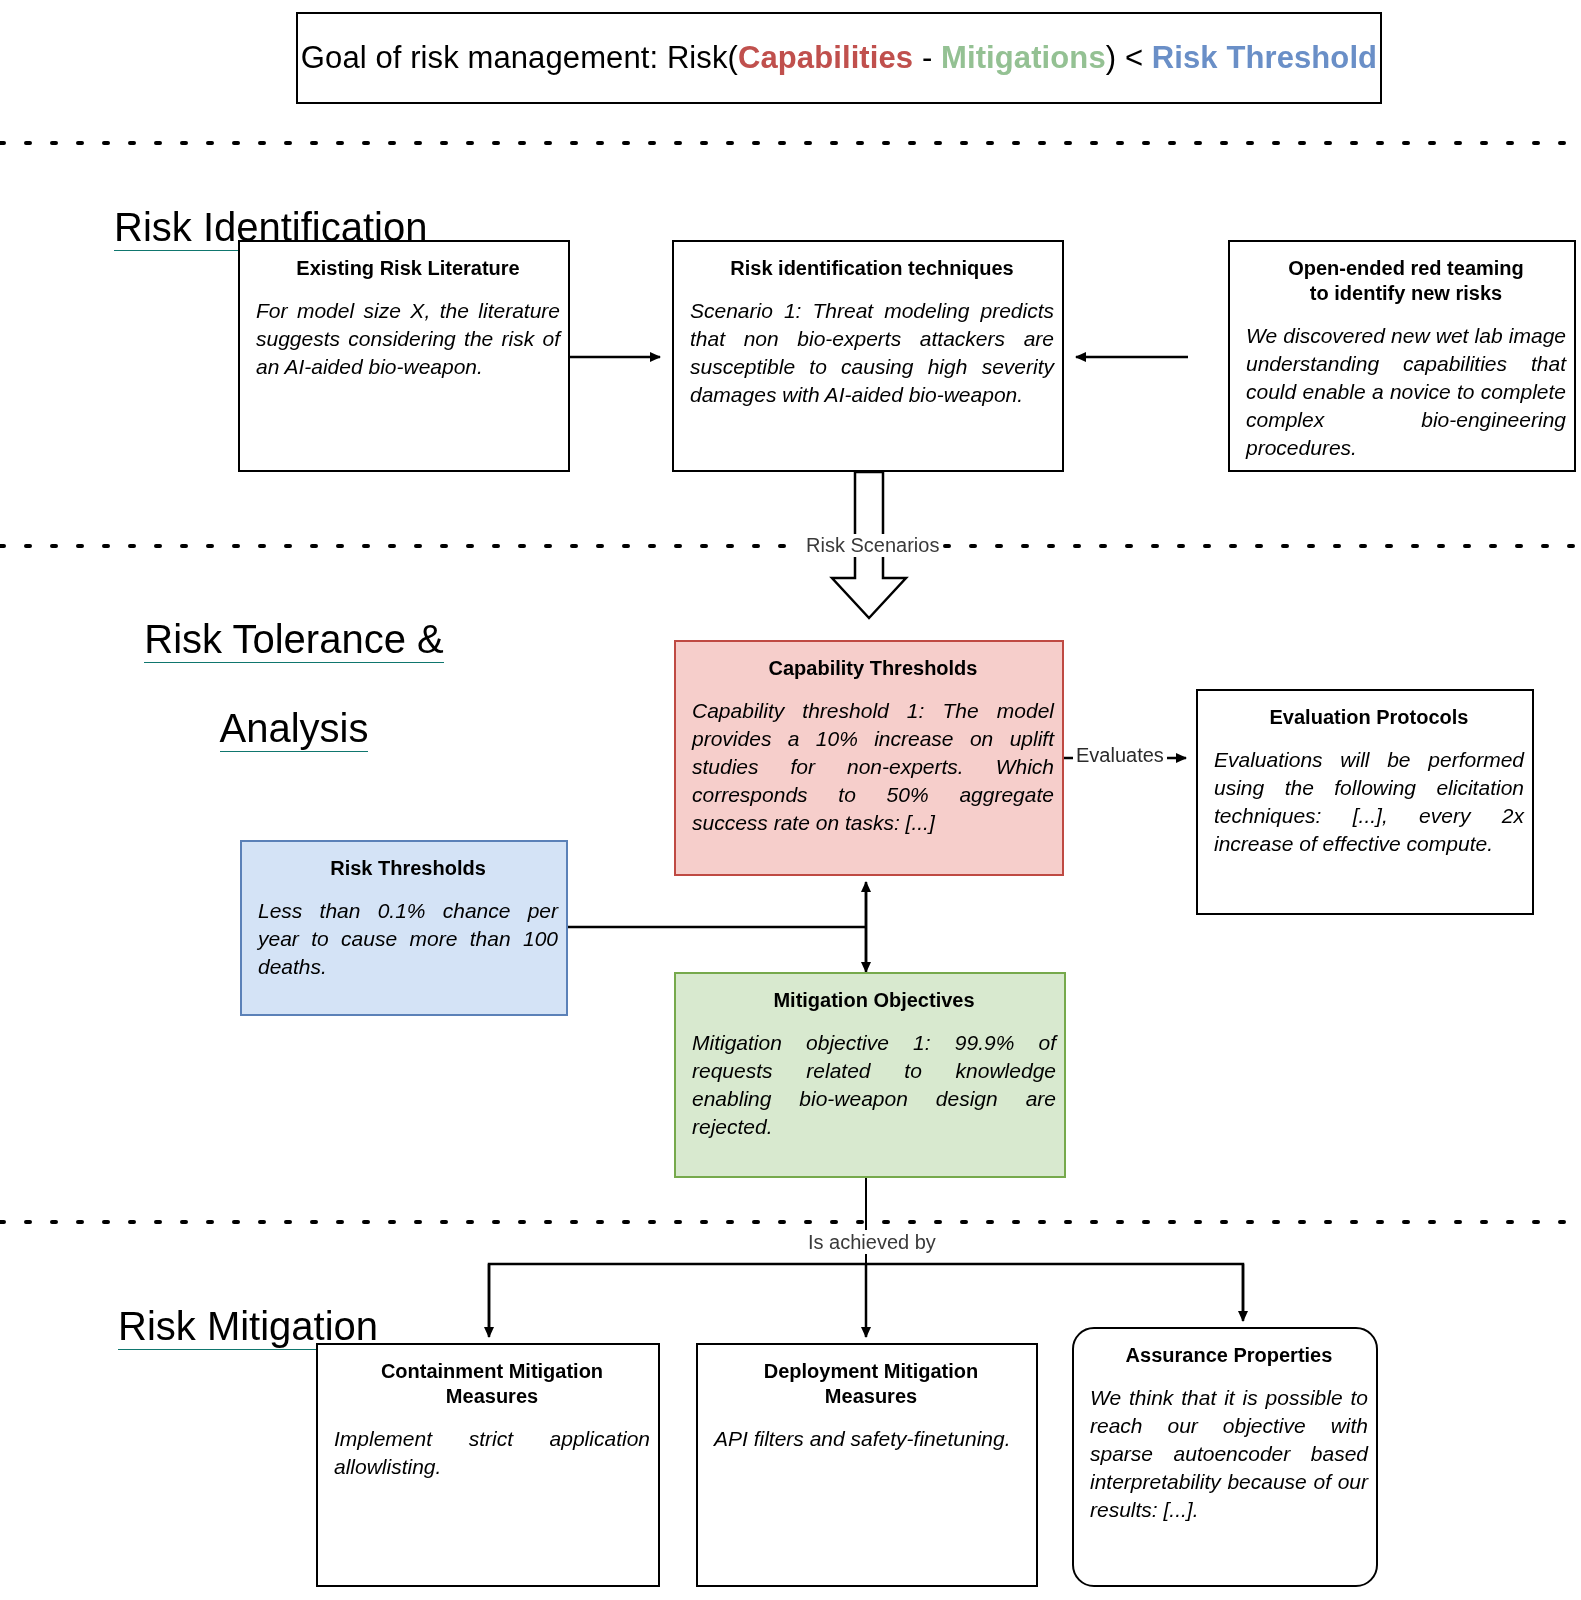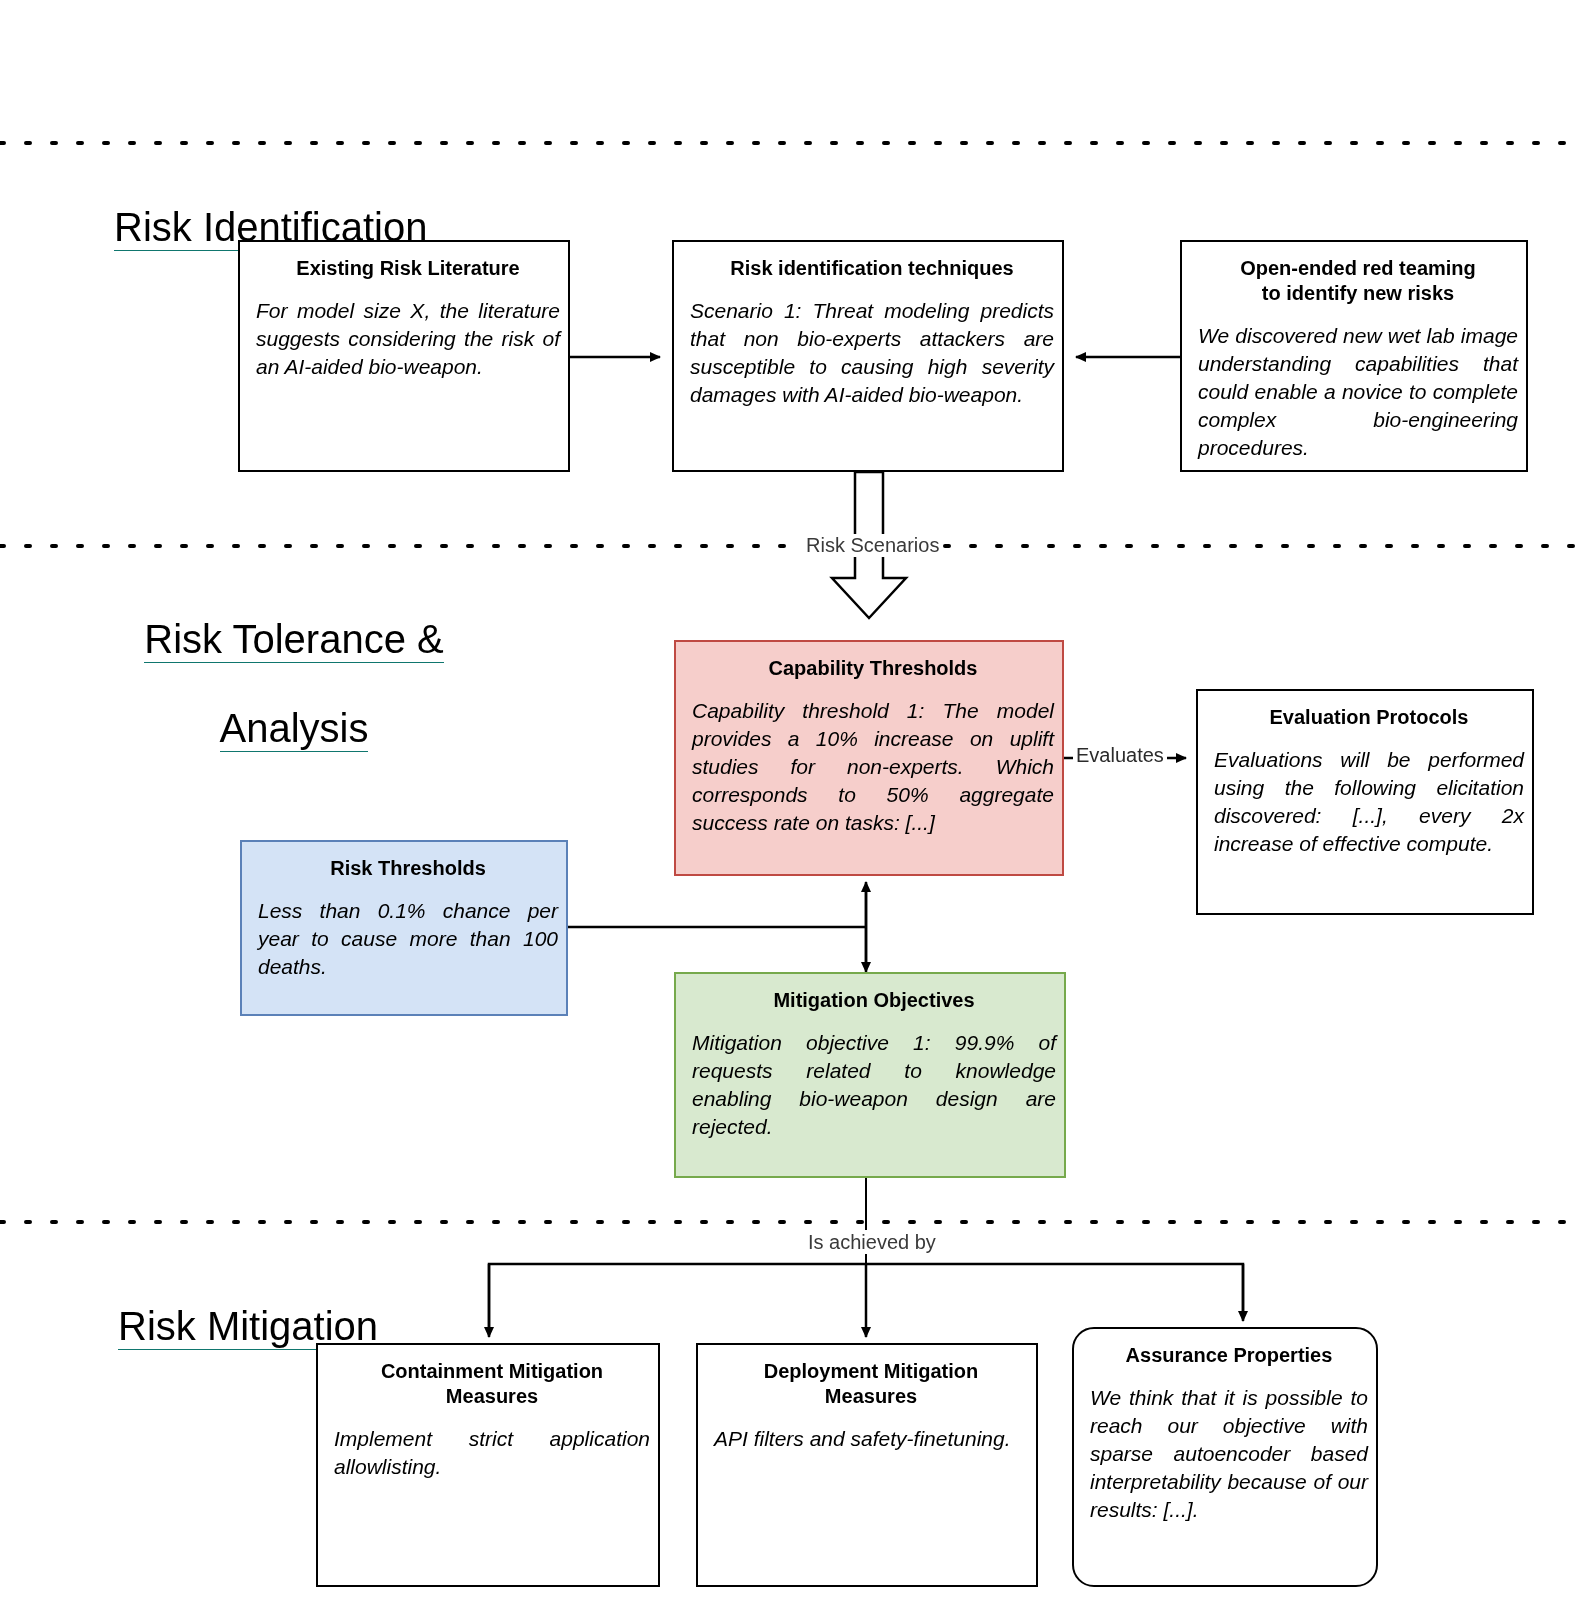--- a/index.html
+++ b/index.html
@@ -93,21 +93,21 @@
     hyphens: none;
   }
 
   .node.pink   { background: #f6cecb; border-color: #bf4a43; }
   .node.green  { background: #d8e9cf; border-color: #76a94c; }
   .node.blue   { background: #d4e3f6; border-color: #5b81b8; }
 
   
   #box-existing-literature { left: 238px;  top: 240px;  width: 332px; height: 232px; }
   #box-risk-id-techniques  { left: 672px;  top: 240px;  width: 392px; height: 232px; }
-  #box-red-teaming         { left: 1180px; top: 240px;  width: 348px; height: 232px; }
+  #box-red-teaming         { left: 1228px; top: 240px;  width: 348px; height: 232px; }
 
   #box-capability-thresholds { left: 674px;  top: 640px;  width: 390px; height: 236px; }
   #box-evaluation-protocols  { left: 1196px; top: 650px;  width: 338px; height: 226px; margin-top: 39px; }
   #box-risk-thresholds       { left: 240px;  top: 840px;  width: 328px; height: 176px; }
   #box-mitigation-objectives { left: 674px;  top: 972px;  width: 392px; height: 206px; }
 
   #box-containment { left: 316px;  top: 1343px; width: 344px; height: 244px; }
   #box-deployment  { left: 696px;  top: 1343px; width: 342px; height: 244px; }
   #box-assurance   { left: 1072px; top: 1327px; width: 306px; height: 260px; border-radius: 22px; }
 
@@ -163,20 +163,23 @@
     <line x1="866" y1="1178" x2="866" y2="1230" stroke="#000" stroke-width="2"></line>
     <line x1="866" y1="1252" x2="866" y2="1331" stroke="#000" stroke-width="2"></line>
     <path d="M 489,1331 L 489,1264 L 1243,1264 L 1243,1316" fill="none" stroke="#000" stroke-width="2.5"></path>
     <line x1="866" y1="1264" x2="866" y2="1264" stroke="#000" stroke-width="2.5"></line>
 
     <line x1="489" y1="1264" x2="489" y2="1337" stroke="#000" stroke-width="2.5" marker-end="url(#arrowSolid)"></line>
     <line x1="866" y1="1264" x2="866" y2="1337" stroke="#000" stroke-width="2.5" marker-end="url(#arrowSolid)"></line>
     <line x1="1243" y1="1264" x2="1243" y2="1321" stroke="#000" stroke-width="2.5" marker-end="url(#arrowSolid)"></line>
   </svg>
 
+  <div class="goal-box">
+    <div class="goal-text"><span>Goal of risk management: Risk(</span><span class="cap">Capabilities</span><span> - </span><span class="mit">Mitigations</span><span>) &lt; </span><span class="thr">Risk Threshold</span></div>
+  </div>
 
   <div class="section-title" id="title-identification">
     <span class="ul">Risk Identification</span>
   </div>
 
   <div class="section-title" id="title-tolerance">
     <span class="ul">Risk Tolerance &amp;</span><br>
     <span class="ul">Analysis</span>
   </div>
 
@@ -200,21 +203,21 @@
     <div class="node-body">We discovered new wet lab image understanding capabilities that could enable a novice to complete complex bio-engineering procedures.</div>
   </div>
 
   <div class="node pink" id="box-capability-thresholds">
     <div class="node-title">Capability Thresholds</div>
     <div class="node-body">Capability threshold 1: The model provides a 10% increase on uplift studies for non-experts. Which corresponds to 50% aggregate success rate on tasks: [...]</div>
   </div>
 
   <div class="node" id="box-evaluation-protocols">
     <div class="node-title">Evaluation Protocols</div>
-    <div class="node-body">Evaluations will be performed using the following elicitation discovered: [...], every 2x increase of effective compute.</div>
+    <div class="node-body">Evaluations will be performed using the following elicitation techniques: [...], every 2x increase of effective compute.</div>
   </div>
 
   <div class="node blue" id="box-risk-thresholds">
     <div class="node-title">Risk Thresholds</div>
     <div class="node-body">Less than 0.1% chance per year to cause more than 100 deaths.</div>
   </div>
 
   <div class="node green" id="box-mitigation-objectives">
     <div class="node-title">Mitigation Objectives</div>
     <div class="node-body">Mitigation objective 1: 99.9% of requests related to knowledge enabling bio-weapon design are rejected.</div>

